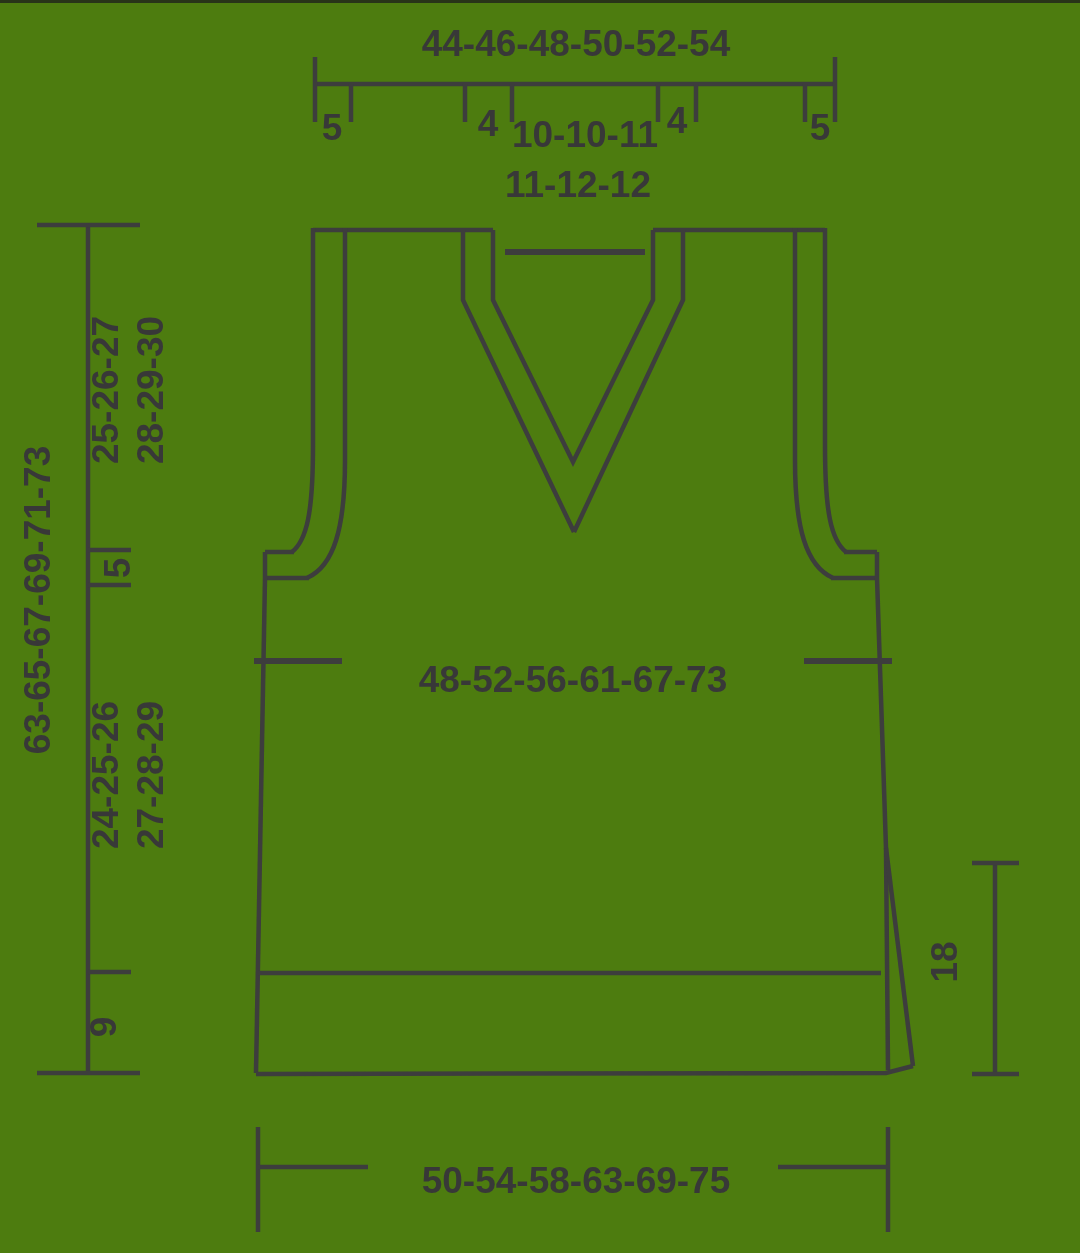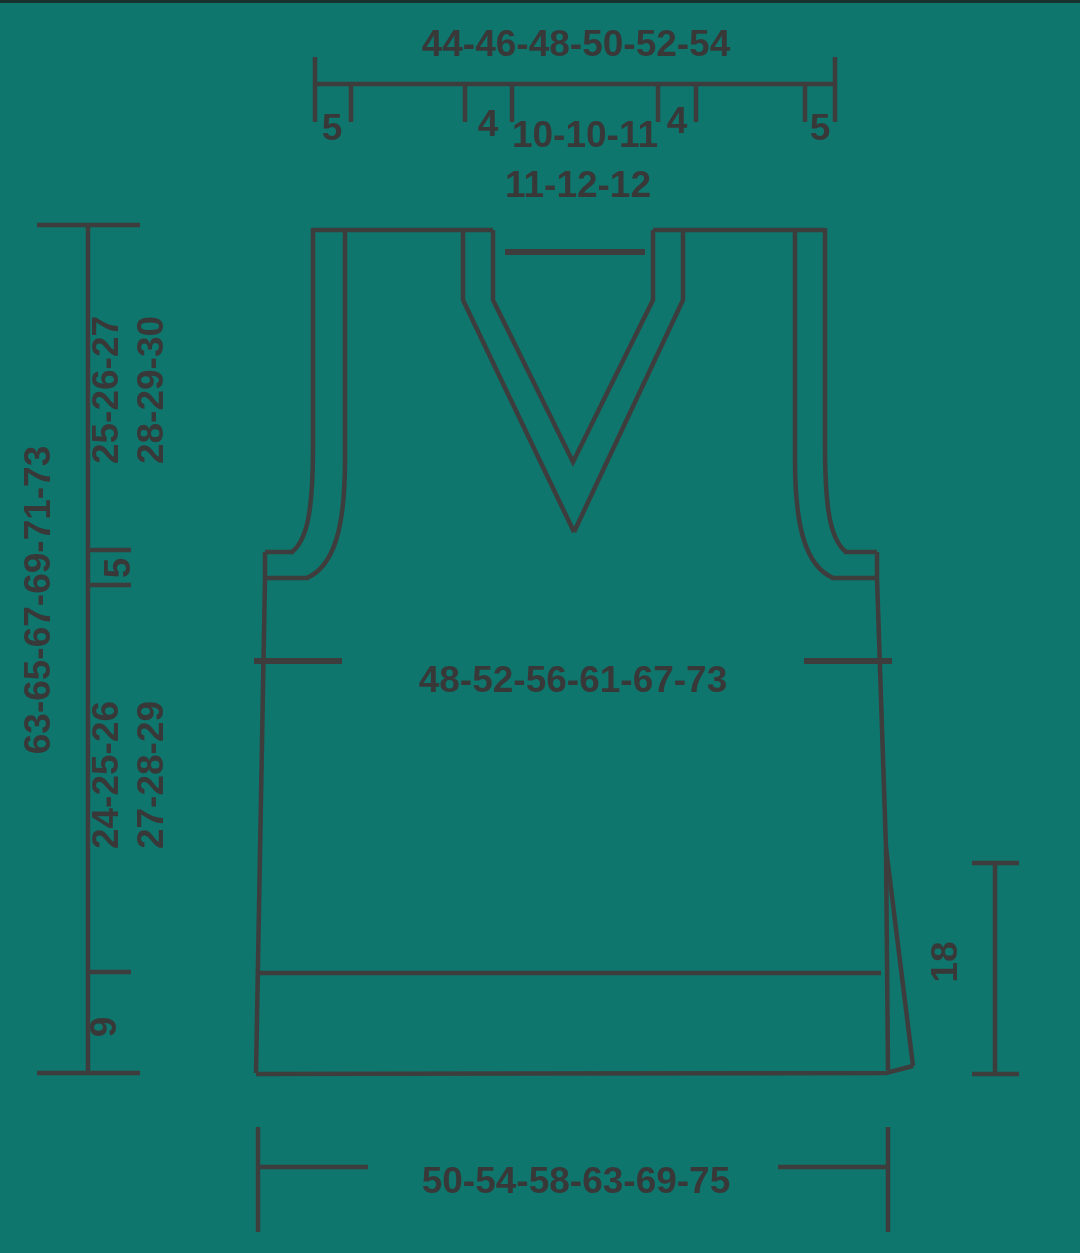--- a/index.html
+++ b/index.html
@@ -4,21 +4,21 @@
 <style>
   html, body {
     margin: 0;
     padding: 0;
     background: #ffffff;
   }
   .page {
     position: relative;
     width: 1080px;
     height: 1253px;
-    background: #0f766e;
+    background: #4d7c0f;
     overflow: hidden;
     font-family: "Liberation Sans", sans-serif;
   }
   .top-edge {
     position: absolute;
     top: 0; left: 0;
     width: 100%; height: 3px;
     background: #1c1c1c;
     opacity: .75;
   }

